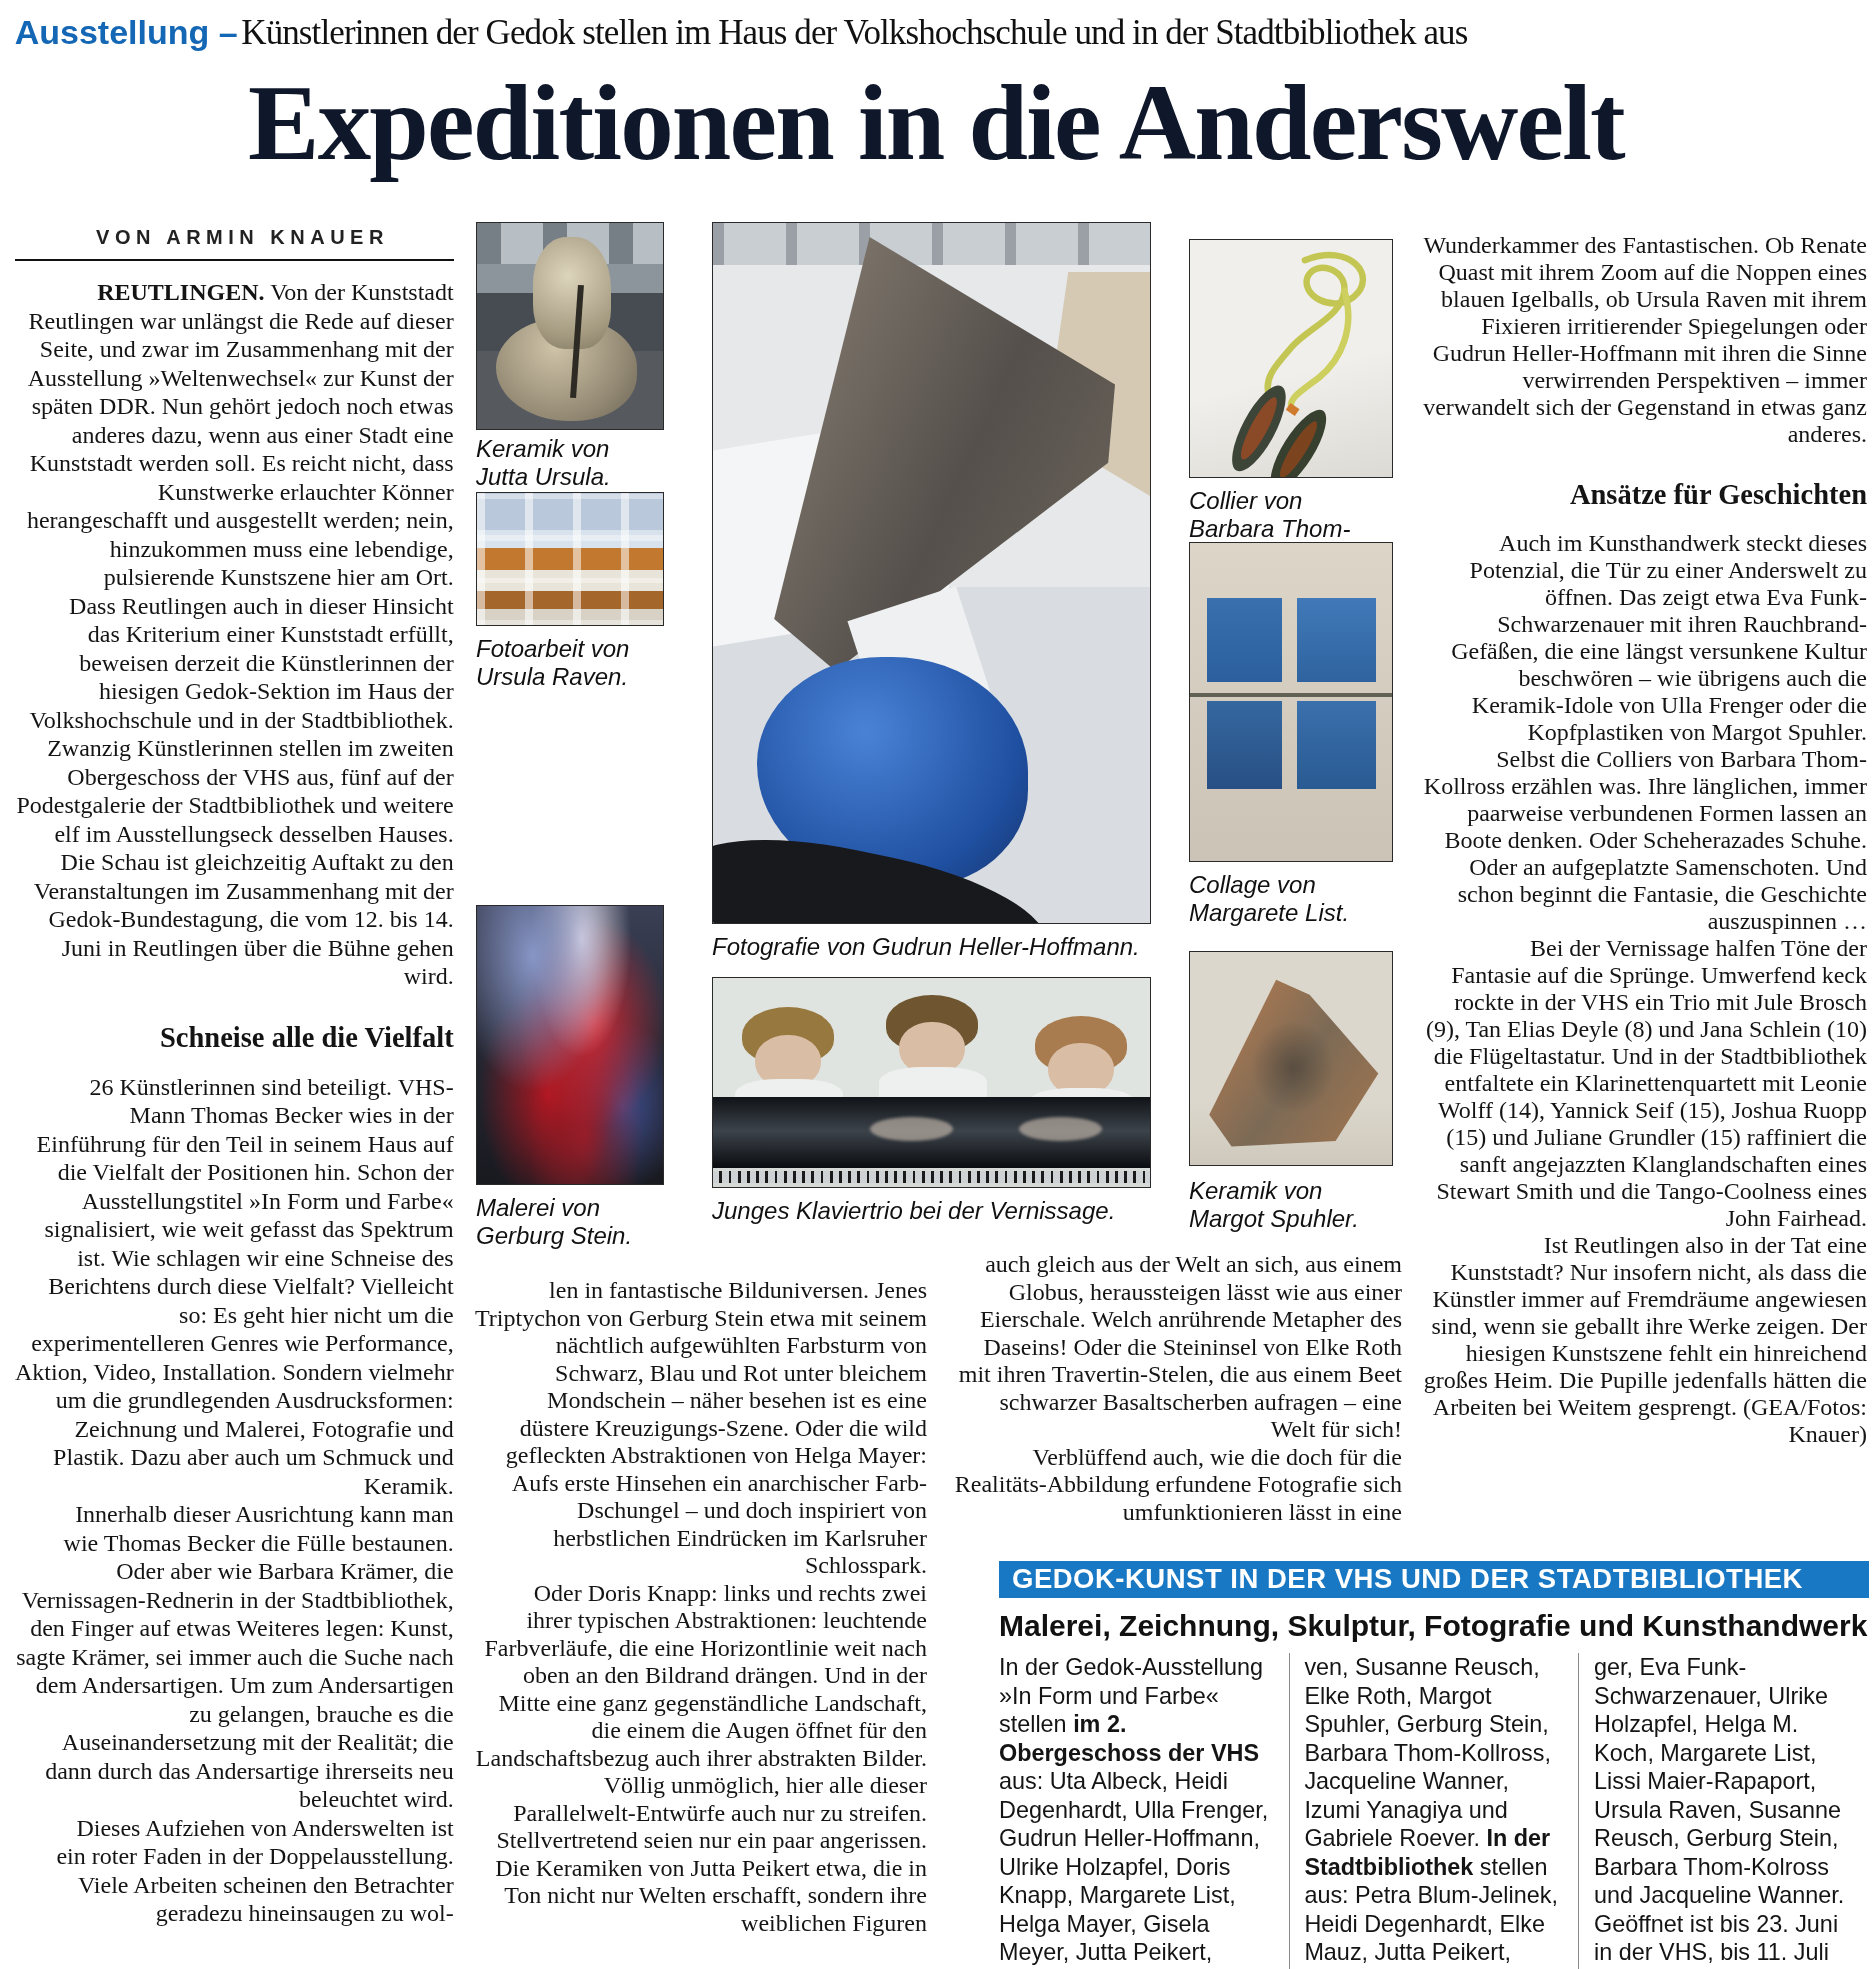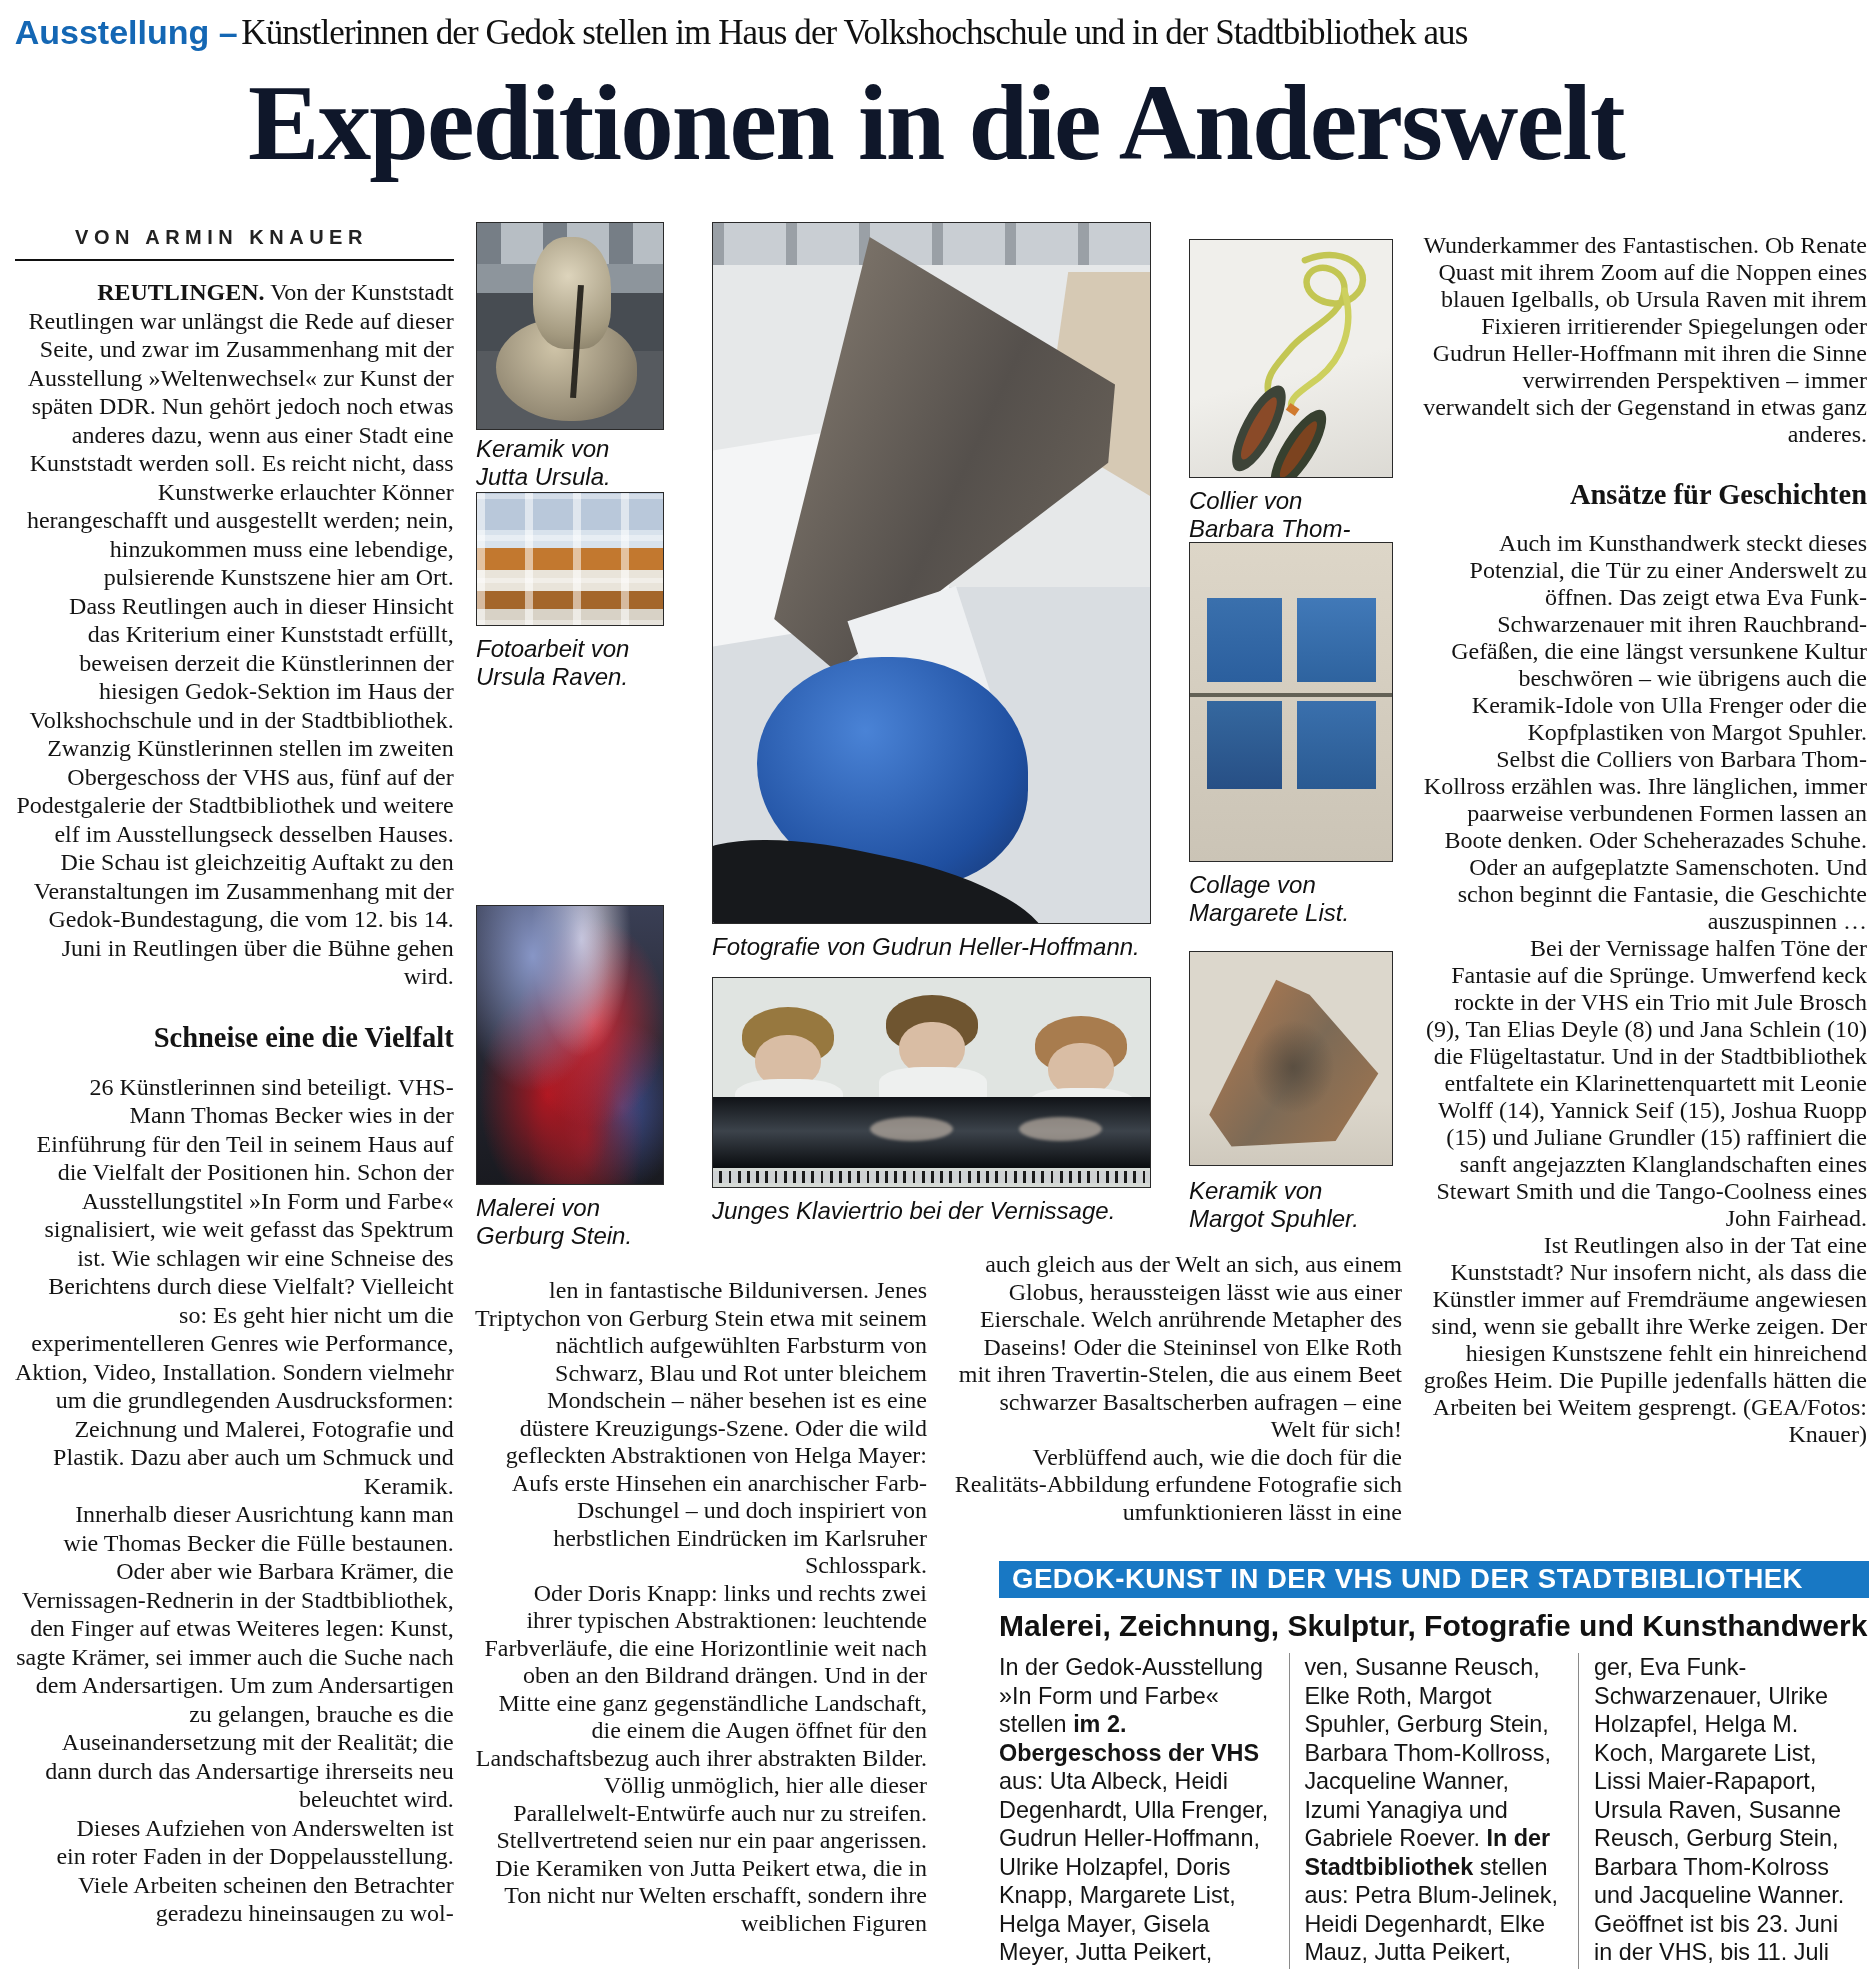--- a/index.html
+++ b/index.html
@@ -5,21 +5,21 @@
   html,body{margin:0;padding:0;background:#ffffff;}
   #page{position:relative;width:1872px;height:1970px;background:#fff;overflow:hidden;
         font-family:"Liberation Serif",serif;color:#141414;border-radius:12px;}
 
   
   .kicker{position:absolute;left:14.7px;top:13px;width:1837px;white-space:nowrap;}
   .kick-label{font-family:"Liberation Sans",sans-serif;font-weight:bold;font-size:34px;color:#1467b4;}
   .kick-text{font-family:"Liberation Serif",serif;font-size:35px;color:#111;letter-spacing:-0.9px;}
   .headline{position:absolute;left:0;top:62px;width:1872px;text-align:center;
             font-size:107px;font-weight:bold;letter-spacing:-1.8px;color:#0f172a;}
-  .byline{position:absolute;left:2px;top:226px;width:439px;text-align:center;
+  .byline{position:absolute;left:23px;top:226px;width:439px;text-align:center;
           font-family:"Liberation Sans",sans-serif;font-size:20px;font-weight:600;
           letter-spacing:5.5px;color:#222;}
   .byline-rule{position:absolute;left:14.7px;top:259px;width:439px;border-top:2.8px solid #111;}
 
   
   .tcol{position:absolute;text-align:justify;font-size:24px;line-height:27.5px;overflow:hidden;}
   .tcol p{margin:0;text-align:right;}
   .tcol p.ind{text-indent:31px;}
   .dateline{font-weight:bold;}
   .subhead{font-size:28.5px;font-weight:bold;margin:31px 0 20px 0 !important;text-align:left;line-height:31px;}
@@ -132,21 +132,21 @@
     <span class="kick-label">Ausstellung –</span>
     <span class="kick-text">Künstlerinnen der Gedok stellen im Haus der Volkshochschule und in der Stadtbibliothek aus</span>
   </div>
   <div class="headline">Expeditionen in die Anderswelt</div>
   <div class="byline">VON ARMIN KNAUER</div>
   <div class="byline-rule"></div>
 
   <div id="col1" class="tcol">
     <p><span class="dateline">REUTLINGEN.</span> <span>Von der Kunststadt Reutlingen war unlängst die Rede auf dieser Seite, und zwar im Zusammenhang mit der Ausstellung »Weltenwechsel« zur Kunst der späten DDR. Nun gehört jedoch noch etwas anderes dazu, wenn aus einer Stadt eine Kunststadt werden soll. Es reicht nicht, dass Kunstwerke erlauchter Könner herangeschafft und ausgestellt werden; nein, hinzukommen muss eine lebendige, pulsierende Kunstszene hier am Ort.</span></p>
     <p class="ind">Dass Reutlingen auch in dieser Hinsicht das Kriterium einer Kunststadt erfüllt, beweisen derzeit die Künstlerinnen der hiesigen Gedok-Sektion im Haus der Volkshochschule und in der Stadtbibliothek. Zwanzig Künstlerinnen stellen im zweiten Obergeschoss der VHS aus, fünf auf der Podestgalerie der Stadtbibliothek und weitere elf im Ausstellungseck desselben Hauses. Die Schau ist gleichzeitig Auftakt zu den Veranstaltungen im Zusammenhang mit der Gedok-Bundestagung, die vom 12. bis 14. Juni in Reutlingen über die Bühne gehen wird.</p>
-    <p class="subhead">Schneise eine die Vielfalt</p>
+    <p class="subhead">Schneise alle die Vielfalt</p>
     <p class="ind">26 Künstlerinnen sind beteiligt. VHS-Mann Thomas Becker wies in der Einführung für den Teil in seinem Haus auf die Vielfalt der Positionen hin. Schon der Ausstellungstitel »In Form und Farbe« signalisiert, wie weit gefasst das Spektrum ist. Wie schlagen wir eine Schneise des Berichtens durch diese Vielfalt? Vielleicht so: Es geht hier nicht um die experimentelleren Genres wie Performance, Aktion, Video, Installation. Sondern vielmehr um die grundlegenden Ausdrucksformen: Zeichnung und Malerei, Fotografie und Plastik. Dazu aber auch um Schmuck und Keramik.</p>
     <p class="ind">Innerhalb dieser Ausrichtung kann man wie Thomas Becker die Fülle bestaunen. Oder aber wie Barbara Krämer, die Vernissagen-Rednerin in der Stadtbibliothek, den Finger auf etwas Weiteres legen: Kunst, sagte Krämer, sei immer auch die Suche nach dem Andersartigen. Um zum Andersartigen zu gelangen, brauche es die Auseinandersetzung mit der Realität; die dann durch das Andersartige ihrerseits neu beleuchtet wird.</p>
     <p class="ind">Dieses Aufziehen von Anderswelten ist ein roter Faden in der Doppelausstellung. Viele Arbeiten scheinen den Betrachter geradezu hineinsaugen zu wol-</p>
   </div>
 
   <div id="ph-ceramic" class="photo" style="left:476px;top:222px;width:188px;height:208px;">
     <div class="bars"></div>
     <div class="base"></div>
     <div class="fig"></div>
     <div class="crack"></div>

